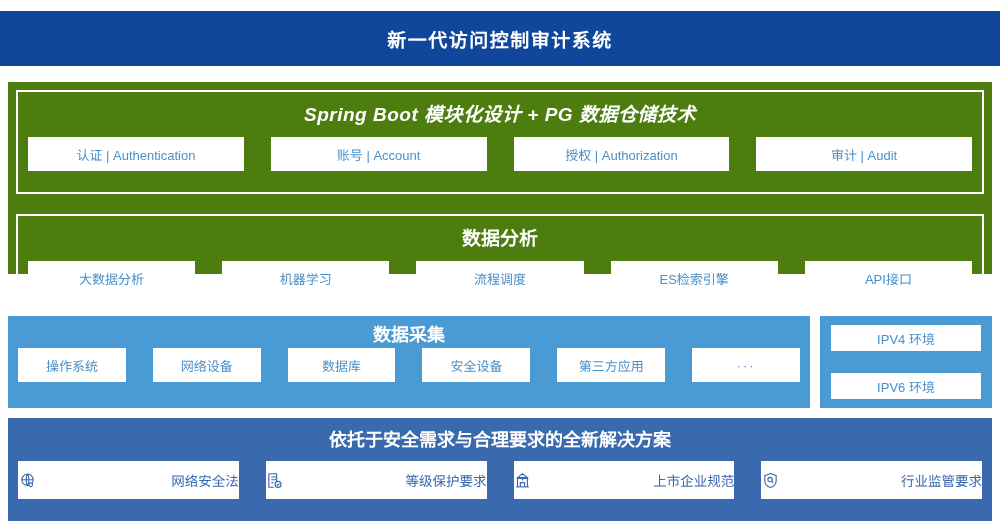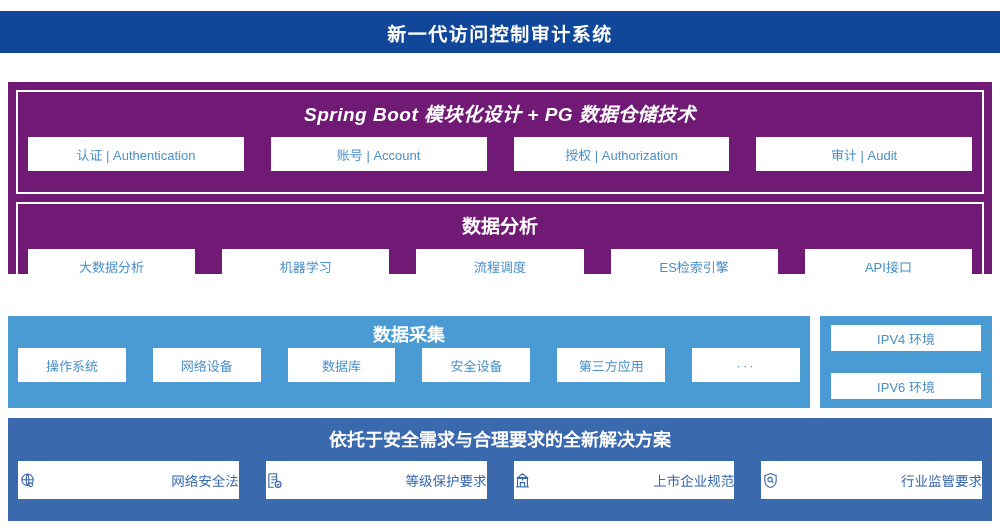--- a/index.html
+++ b/index.html
@@ -21,41 +21,41 @@
     box-sizing: border-box;
     background: #ffffff;
   }
 
   
   .header {
     position: absolute;
     left: 0;
     top: 11px;
     width: 1000px;
-    height: 42px;
+    height: 55px;
     background: #10479B;
     display: flex;
     align-items: center;
     justify-content: center;
   }
   .header-title {
     color: #ffffff;
     font-size: 19px;
     font-weight: bold;
     letter-spacing: 1.5px;
   }
 
   
   .panel-app {
     position: absolute;
     left: 8px;
     top: 82px;
     width: 984px;
     height: 192px;
-    background: #701a75;
+    background: #4d7c0f;
     box-sizing: border-box;
     padding: 8px;
   }
   .inner-box {
     border: 2px solid #ffffff;
     box-sizing: border-box;
     padding: 8px 10px 12px 10px;
   }
   .group-title {
     text-align: center;
@@ -84,21 +84,21 @@
     font-size: 13px;
     box-sizing: border-box;
   }
   .chip.ellipsis {
     color: #4A90C9;
     letter-spacing: 2px;
     font-size: 13px;
   }
 
   .box-modules { height: 104px; }
-  .box-analysis { height: 88px; margin-top: 8px; }
+  .box-analysis { height: 88px; margin-top: 20px; }
 
   
   .row-collect {
     position: absolute;
     left: 8px;
     top: 316px;
     width: 984px;
     height: 92px;
     display: flex;
     gap: 10px;

